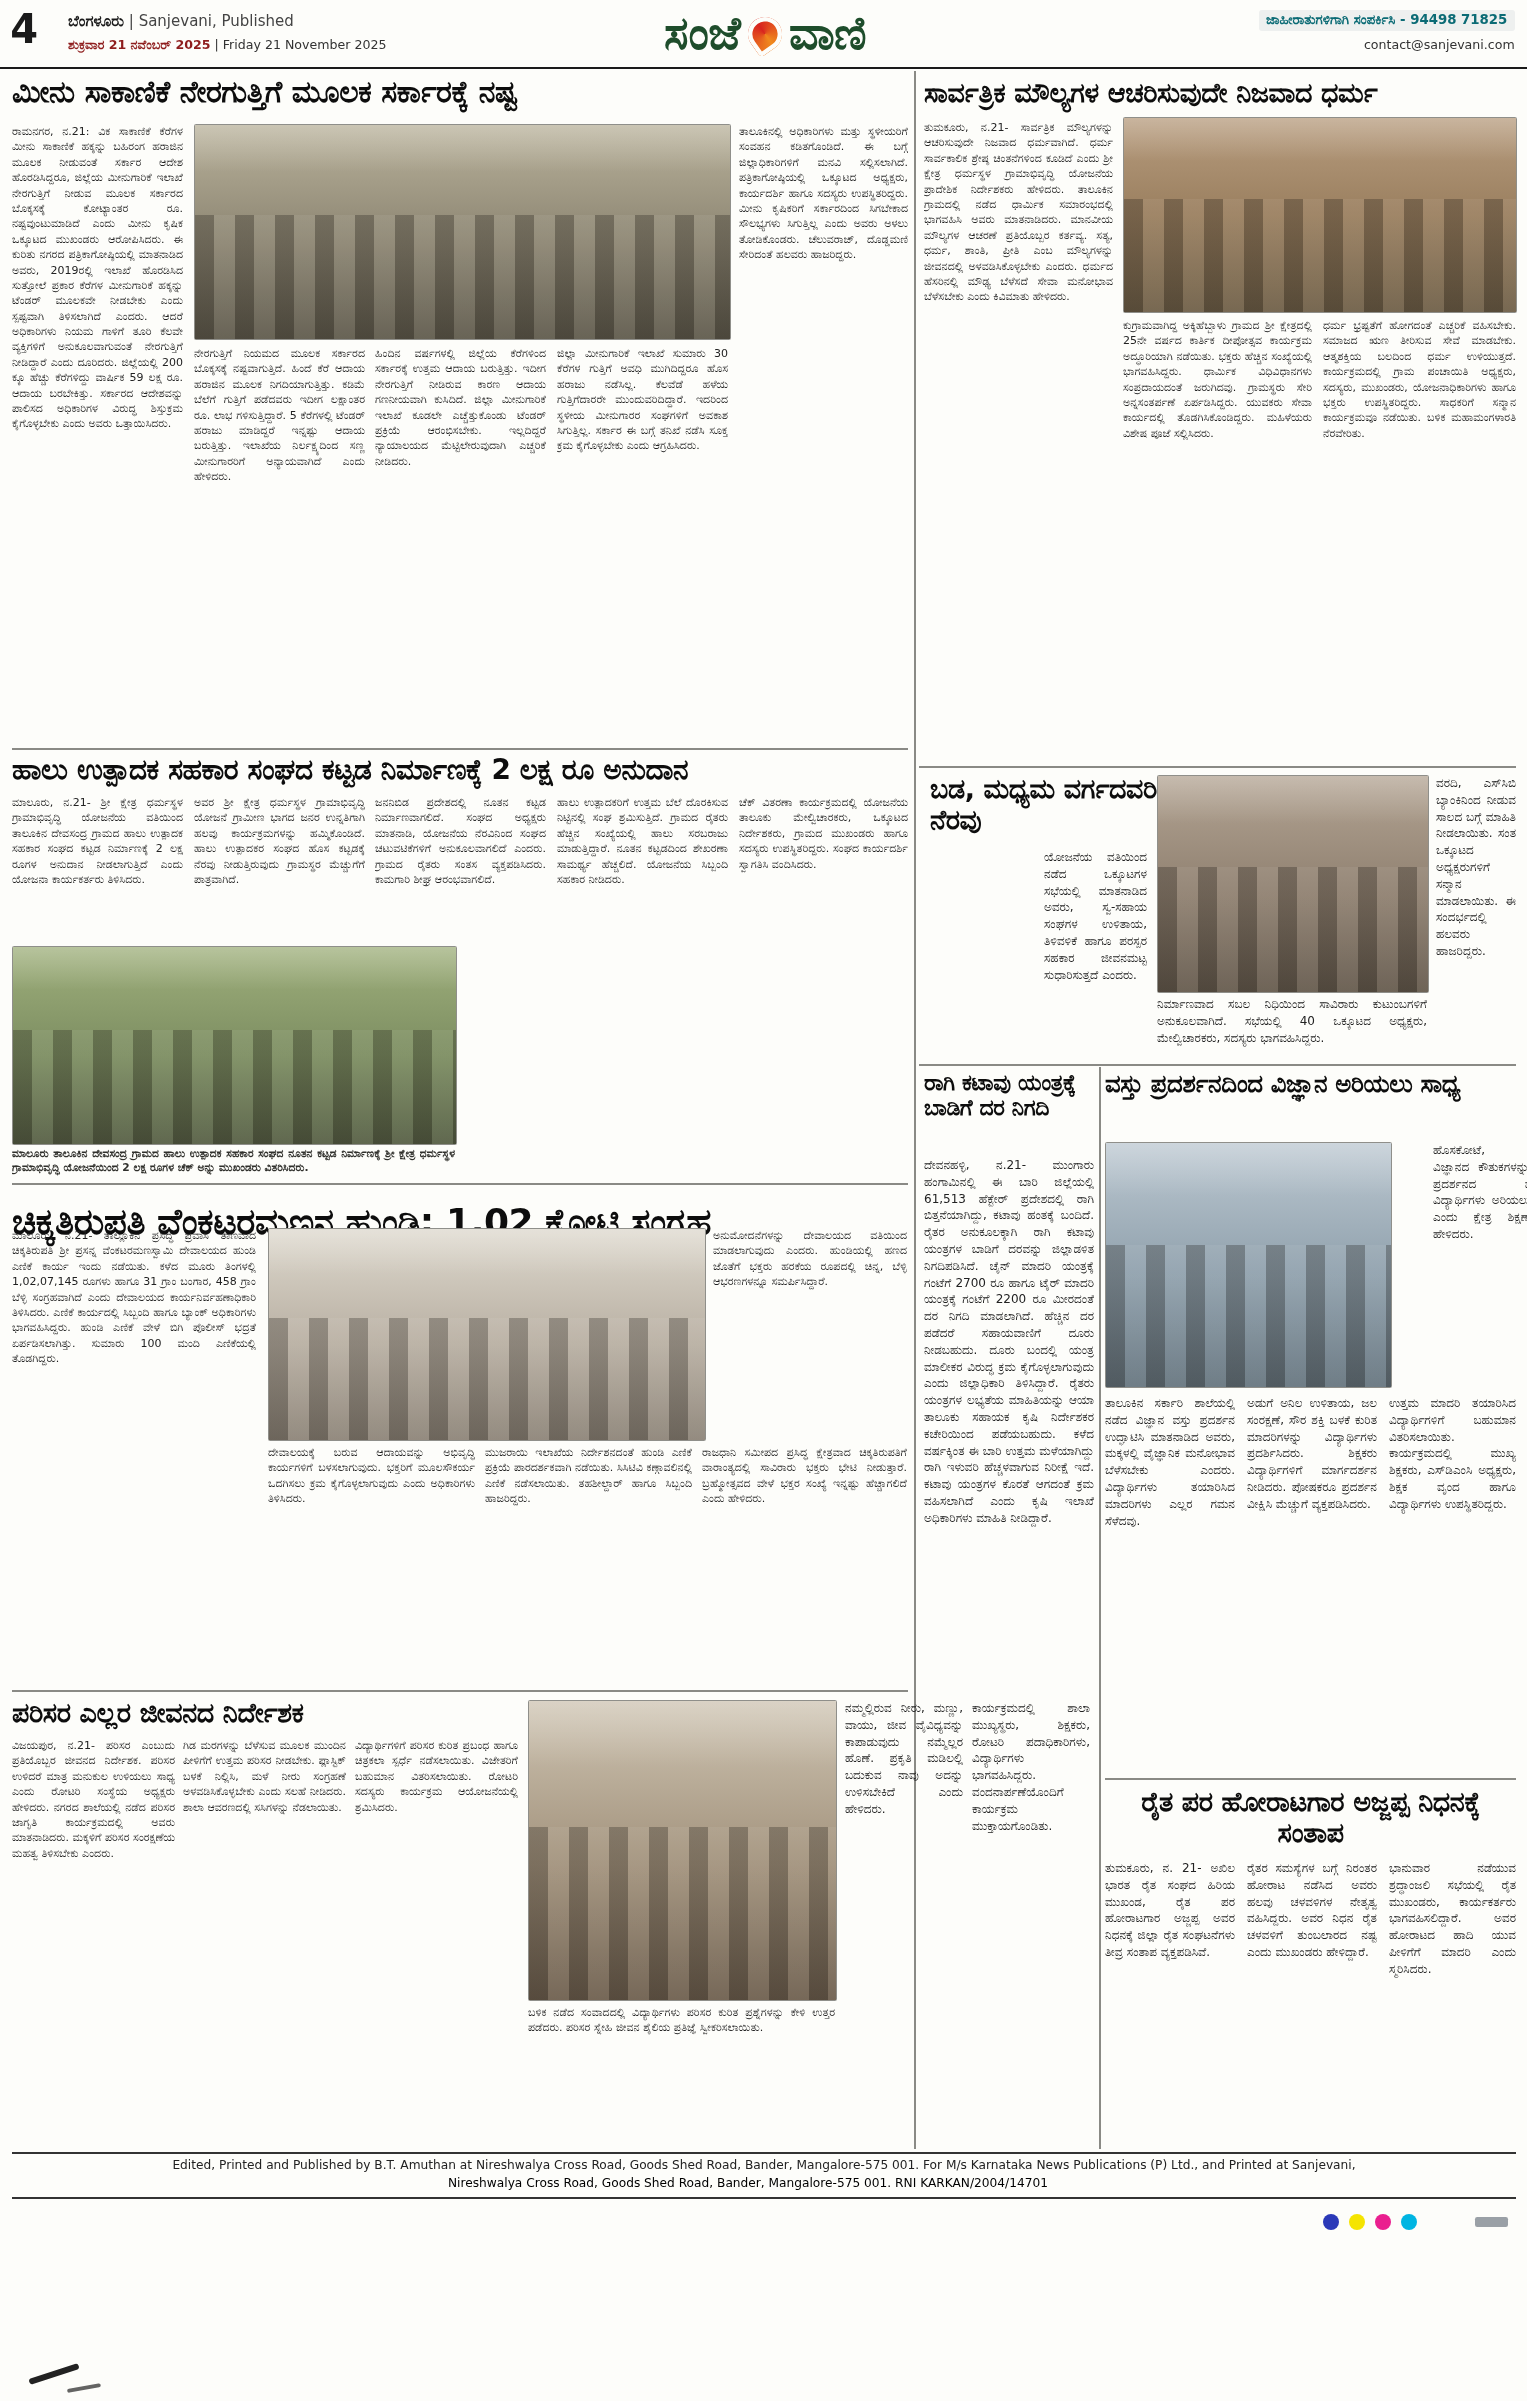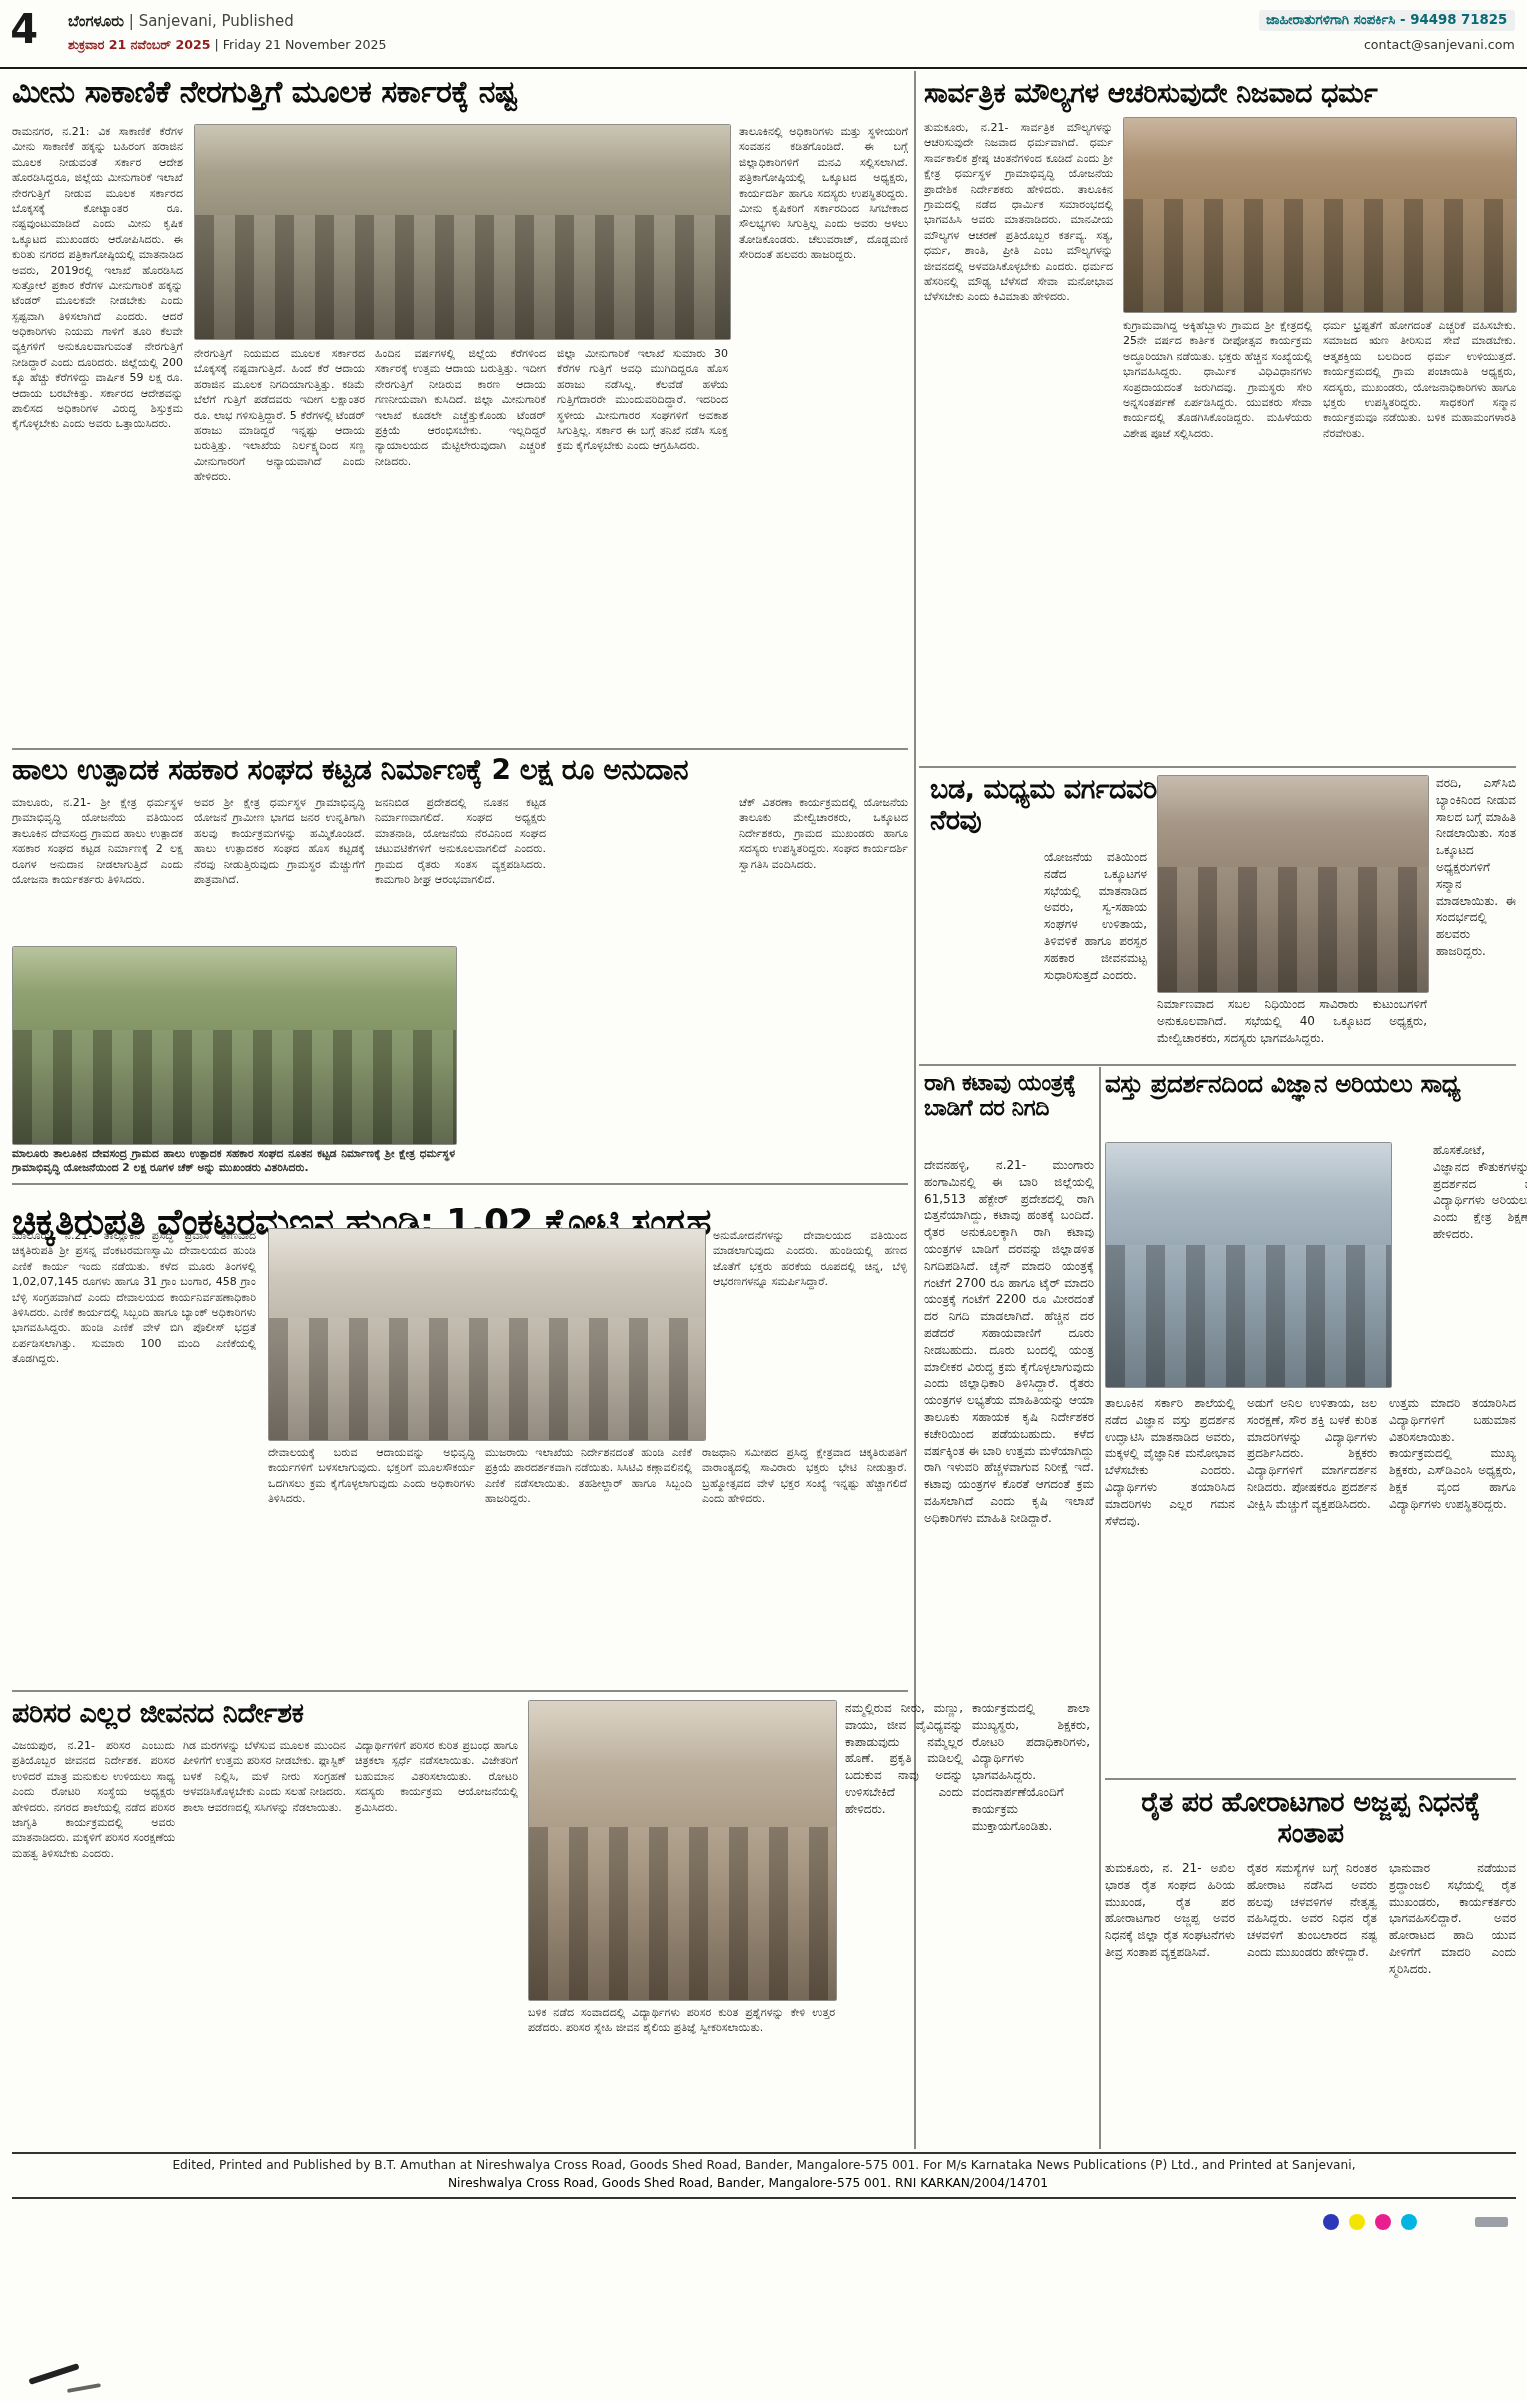--- a/index.html
+++ b/index.html
@@ -40,20 +40,25 @@
 
   <div class="abs" style="left:10.3px;top:6px;font-size:40px;font-weight:700;">4</div>
   <div class="abs" style="left:68px;top:12px;font-size:15px;">
     <span style="font-weight:700;">ಬೆಂಗಳೂರು</span>
     <span style="color:#444;">| Sanjevani, Published</span>
   </div>
   <div class="abs" style="left:68px;top:37px;font-size:12.6px;">
     <span style="color:#8e1d1d;font-weight:700;">ಶುಕ್ರವಾರ 21 ನವೆಂಬರ್ 2025</span>
     <span style="color:#333;">| Friday 21 November 2025</span>
   </div>
+  <div class="masthead">
+    <span class="word">ಸಂಜೆ</span>
+    <span class="swirl"></span>
+    <span class="word">ವಾಣಿ</span>
+  </div>
   <div class="abs" style="right:13.3px;top:10.3px;text-align:right;">
     <div style="font-size:13.3px;color:#0b6b75;font-weight:700;background:#eef0ef;padding:2.2px 7.4px;border-radius:3px;">ಜಾಹೀರಾತುಗಳಿಗಾಗಿ ಸಂಪರ್ಕಿಸಿ - 94498 71825</div>
     <div style="font-size:12.6px;color:#333;margin-top:6px;">contact@sanjevani.com</div>
   </div>
   <div class="hr" style="left:0;top:67px;width:1528px;background:#1a1a1a;"></div>
 
   <div class="vr" style="left:914px;top:71px;height:2078px;"></div>
   <div class="vr" style="left:1099px;top:1067px;height:1082px;"></div>
   <div class="hr" style="left:12px;top:748px;width:896px;"></div>
   <div class="hr" style="left:12px;top:1183px;width:896px;"></div>
@@ -73,20 +78,21 @@
   <div class="hl" style="left:924px;top:77px;width:592px;font-size:27px;">ಸಾರ್ವತ್ರಿಕ ಮೌಲ್ಯಗಳ ಆಚರಿಸುವುದೇ ನಿಜವಾದ ಧರ್ಮ</div>
   <div class="photo p2" style="left:1123px;top:117px;width:392px;height:194px;"></div>
   <div class="col" style="left:924px;top:120px;width:189px;height:639px;">ತುಮಕೂರು, ನ.21- ಸಾರ್ವತ್ರಿಕ ಮೌಲ್ಯಗಳನ್ನು ಆಚರಿಸುವುದೇ ನಿಜವಾದ ಧರ್ಮವಾಗಿದೆ. ಧರ್ಮ ಸಾರ್ವಕಾಲಿಕ ಶ್ರೇಷ್ಠ ಚಿಂತನೆಗಳಿಂದ ಕೂಡಿದೆ ಎಂದು ಶ್ರೀ ಕ್ಷೇತ್ರ ಧರ್ಮಸ್ಥಳ ಗ್ರಾಮಾಭಿವೃದ್ಧಿ ಯೋಜನೆಯ ಪ್ರಾದೇಶಿಕ ನಿರ್ದೇಶಕರು ಹೇಳಿದರು. ತಾಲೂಕಿನ ಗ್ರಾಮದಲ್ಲಿ ನಡೆದ ಧಾರ್ಮಿಕ ಸಮಾರಂಭದಲ್ಲಿ ಭಾಗವಹಿಸಿ ಅವರು ಮಾತನಾಡಿದರು. ಮಾನವೀಯ ಮೌಲ್ಯಗಳ ಆಚರಣೆ ಪ್ರತಿಯೊಬ್ಬರ ಕರ್ತವ್ಯ. ಸತ್ಯ, ಧರ್ಮ, ಶಾಂತಿ, ಪ್ರೀತಿ ಎಂಬ ಮೌಲ್ಯಗಳನ್ನು ಜೀವನದಲ್ಲಿ ಅಳವಡಿಸಿಕೊಳ್ಳಬೇಕು ಎಂದರು. ಧರ್ಮದ ಹೆಸರಿನಲ್ಲಿ ಮೌಢ್ಯ ಬೆಳೆಸದೆ ಸೇವಾ ಮನೋಭಾವ ಬೆಳೆಸಬೇಕು ಎಂದು ಕಿವಿಮಾತು ಹೇಳಿದರು.</div>
   <div class="col" style="left:1123px;top:318px;width:189px;height:441px;">ಕುಗ್ರಾಮವಾಗಿದ್ದ ಅಕ್ಕಿಹೆಬ್ಬಾಳು ಗ್ರಾಮದ ಶ್ರೀ ಕ್ಷೇತ್ರದಲ್ಲಿ 25ನೇ ವರ್ಷದ ಕಾರ್ತಿಕ ದೀಪೋತ್ಸವ ಕಾರ್ಯಕ್ರಮ ಅದ್ಧೂರಿಯಾಗಿ ನಡೆಯಿತು. ಭಕ್ತರು ಹೆಚ್ಚಿನ ಸಂಖ್ಯೆಯಲ್ಲಿ ಭಾಗವಹಿಸಿದ್ದರು. ಧಾರ್ಮಿಕ ವಿಧಿವಿಧಾನಗಳು ಸಂಪ್ರದಾಯದಂತೆ ಜರುಗಿದವು. ಗ್ರಾಮಸ್ಥರು ಸೇರಿ ಅನ್ನಸಂತರ್ಪಣೆ ಏರ್ಪಡಿಸಿದ್ದರು. ಯುವಕರು ಸೇವಾ ಕಾರ್ಯದಲ್ಲಿ ತೊಡಗಿಸಿಕೊಂಡಿದ್ದರು. ಮಹಿಳೆಯರು ವಿಶೇಷ ಪೂಜೆ ಸಲ್ಲಿಸಿದರು.</div>
   <div class="col" style="left:1323px;top:318px;width:193px;height:441px;">ಧರ್ಮ ಭ್ರಷ್ಟತೆಗೆ ಹೋಗದಂತೆ ಎಚ್ಚರಿಕೆ ವಹಿಸಬೇಕು. ಸಮಾಜದ ಋಣ ತೀರಿಸುವ ಸೇವೆ ಮಾಡಬೇಕು. ಆತ್ಮಶಕ್ತಿಯ ಬಲದಿಂದ ಧರ್ಮ ಉಳಿಯುತ್ತದೆ. ಕಾರ್ಯಕ್ರಮದಲ್ಲಿ ಗ್ರಾಮ ಪಂಚಾಯಿತಿ ಅಧ್ಯಕ್ಷರು, ಸದಸ್ಯರು, ಮುಖಂಡರು, ಯೋಜನಾಧಿಕಾರಿಗಳು ಹಾಗೂ ಭಕ್ತರು ಉಪಸ್ಥಿತರಿದ್ದರು. ಸಾಧಕರಿಗೆ ಸನ್ಮಾನ ಕಾರ್ಯಕ್ರಮವೂ ನಡೆಯಿತು. ಬಳಿಕ ಮಹಾಮಂಗಳಾರತಿ ನೆರವೇರಿತು.</div>
 
   <div class="hl" style="left:12px;top:754px;width:896px;font-size:28px;">ಹಾಲು ಉತ್ಪಾದಕ ಸಹಕಾರ ಸಂಘದ ಕಟ್ಟಡ ನಿರ್ಮಾಣಕ್ಕೆ 2 ಲಕ್ಷ ರೂ ಅನುದಾನ</div>
   <div class="col" style="left:12px;top:795px;width:171px;height:145px;">ಮಾಲೂರು, ನ.21- ಶ್ರೀ ಕ್ಷೇತ್ರ ಧರ್ಮಸ್ಥಳ ಗ್ರಾಮಾಭಿವೃದ್ಧಿ ಯೋಜನೆಯ ವತಿಯಿಂದ ತಾಲೂಕಿನ ದೇವಸಂದ್ರ ಗ್ರಾಮದ ಹಾಲು ಉತ್ಪಾದಕ ಸಹಕಾರ ಸಂಘದ ಕಟ್ಟಡ ನಿರ್ಮಾಣಕ್ಕೆ 2 ಲಕ್ಷ ರೂಗಳ ಅನುದಾನ ನೀಡಲಾಗುತ್ತಿದೆ ಎಂದು ಯೋಜನಾ ಕಾರ್ಯಕರ್ತರು ತಿಳಿಸಿದರು.</div>
   <div class="col" style="left:194px;top:795px;width:171px;height:145px;">ಅವರ ಶ್ರೀ ಕ್ಷೇತ್ರ ಧರ್ಮಸ್ಥಳ ಗ್ರಾಮಾಭಿವೃದ್ಧಿ ಯೋಜನೆ ಗ್ರಾಮೀಣ ಭಾಗದ ಜನರ ಉನ್ನತಿಗಾಗಿ ಹಲವು ಕಾರ್ಯಕ್ರಮಗಳನ್ನು ಹಮ್ಮಿಕೊಂಡಿದೆ. ಹಾಲು ಉತ್ಪಾದಕರ ಸಂಘದ ಹೊಸ ಕಟ್ಟಡಕ್ಕೆ ನೆರವು ನೀಡುತ್ತಿರುವುದು ಗ್ರಾಮಸ್ಥರ ಮೆಚ್ಚುಗೆಗೆ ಪಾತ್ರವಾಗಿದೆ.</div>
   <div class="col" style="left:375px;top:795px;width:171px;height:381px;">ಜನನಿಬಿಡ ಪ್ರದೇಶದಲ್ಲಿ ನೂತನ ಕಟ್ಟಡ ನಿರ್ಮಾಣವಾಗಲಿದೆ. ಸಂಘದ ಅಧ್ಯಕ್ಷರು ಮಾತನಾಡಿ, ಯೋಜನೆಯ ನೆರವಿನಿಂದ ಸಂಘದ ಚಟುವಟಿಕೆಗಳಿಗೆ ಅನುಕೂಲವಾಗಲಿದೆ ಎಂದರು. ಗ್ರಾಮದ ರೈತರು ಸಂತಸ ವ್ಯಕ್ತಪಡಿಸಿದರು. ಕಾಮಗಾರಿ ಶೀಘ್ರ ಆರಂಭವಾಗಲಿದೆ.</div>
+  <div class="col" style="left:557px;top:795px;width:171px;height:381px;">ಹಾಲು ಉತ್ಪಾದಕರಿಗೆ ಉತ್ತಮ ಬೆಲೆ ದೊರಕಿಸುವ ನಿಟ್ಟಿನಲ್ಲಿ ಸಂಘ ಶ್ರಮಿಸುತ್ತಿದೆ. ಗ್ರಾಮದ ರೈತರು ಹೆಚ್ಚಿನ ಸಂಖ್ಯೆಯಲ್ಲಿ ಹಾಲು ಸರಬರಾಜು ಮಾಡುತ್ತಿದ್ದಾರೆ. ನೂತನ ಕಟ್ಟಡದಿಂದ ಶೇಖರಣಾ ಸಾಮರ್ಥ್ಯ ಹೆಚ್ಚಲಿದೆ. ಯೋಜನೆಯ ಸಿಬ್ಬಂದಿ ಸಹಕಾರ ನೀಡಿದರು.</div>
   <div class="col" style="left:739px;top:795px;width:169px;height:381px;">ಚೆಕ್ ವಿತರಣಾ ಕಾರ್ಯಕ್ರಮದಲ್ಲಿ ಯೋಜನೆಯ ತಾಲೂಕು ಮೇಲ್ವಿಚಾರಕರು, ಒಕ್ಕೂಟದ ನಿರ್ದೇಶಕರು, ಗ್ರಾಮದ ಮುಖಂಡರು ಹಾಗೂ ಸದಸ್ಯರು ಉಪಸ್ಥಿತರಿದ್ದರು. ಸಂಘದ ಕಾರ್ಯದರ್ಶಿ ಸ್ವಾಗತಿಸಿ ವಂದಿಸಿದರು.</div>
   <div class="photo p3" style="left:12px;top:946px;width:443px;height:197px;"></div>
   <div class="caption" style="left:12px;top:1147px;width:443px;height:34px;overflow:hidden;">ಮಾಲೂರು ತಾಲೂಕಿನ ದೇವಸಂದ್ರ ಗ್ರಾಮದ ಹಾಲು ಉತ್ಪಾದಕ ಸಹಕಾರ ಸಂಘದ ನೂತನ ಕಟ್ಟಡ ನಿರ್ಮಾಣಕ್ಕೆ ಶ್ರೀ ಕ್ಷೇತ್ರ ಧರ್ಮಸ್ಥಳ ಗ್ರಾಮಾಭಿವೃದ್ಧಿ ಯೋಜನೆಯಿಂದ 2 ಲಕ್ಷ ರೂಗಳ ಚೆಕ್ ಅನ್ನು ಮುಖಂಡರು ವಿತರಿಸಿದರು.</div>
 
   <div class="hl" style="left:930px;top:773px;width:443px;font-size:27px;">ಬಡ, ಮಧ್ಯಮ ವರ್ಗದವರಿಗೆ ಧರ್ಮಸ್ಥಳ ಯೋಜನೆ ನೆರವು</div>
   <div class="photo p4" style="left:1157px;top:775px;width:270px;height:216px;"></div>
   <div class="col small" style="left:1044px;top:849px;width:103px;height:210px;">ಯೋಜನೆಯ ವತಿಯಿಂದ ನಡೆದ ಒಕ್ಕೂಟಗಳ ಸಭೆಯಲ್ಲಿ ಮಾತನಾಡಿದ ಅವರು, ಸ್ವ-ಸಹಾಯ ಸಂಘಗಳ ಉಳಿತಾಯ, ತಿಳಿವಳಿಕೆ ಹಾಗೂ ಪರಸ್ಪರ ಸಹಕಾರ ಜೀವನಮಟ್ಟ ಸುಧಾರಿಸುತ್ತದೆ ಎಂದರು.</div>
   <div class="col small" style="left:1157px;top:996px;width:270px;height:62px;">ನಿರ್ಮಾಣವಾದ ಸಬಲ ನಿಧಿಯಿಂದ ಸಾವಿರಾರು ಕುಟುಂಬಗಳಿಗೆ ಅನುಕೂಲವಾಗಿದೆ. ಸಭೆಯಲ್ಲಿ 40 ಒಕ್ಕೂಟದ ಅಧ್ಯಕ್ಷರು, ಮೇಲ್ವಿಚಾರಕರು, ಸದಸ್ಯರು ಭಾಗವಹಿಸಿದ್ದರು.</div>
   <div class="col small" style="left:1436px;top:775px;width:80px;height:284px;">ವರದಿ, ಎಸ್‌ಸಿಬಿ ಬ್ಯಾಂಕಿನಿಂದ ನೀಡುವ ಸಾಲದ ಬಗ್ಗೆ ಮಾಹಿತಿ ನೀಡಲಾಯಿತು. ಸಂತ ಒಕ್ಕೂಟದ ಅಧ್ಯಕ್ಷರುಗಳಿಗೆ ಸನ್ಮಾನ ಮಾಡಲಾಯಿತು. ಈ ಸಂದರ್ಭದಲ್ಲಿ ಹಲವರು ಹಾಜರಿದ್ದರು.</div>
 

